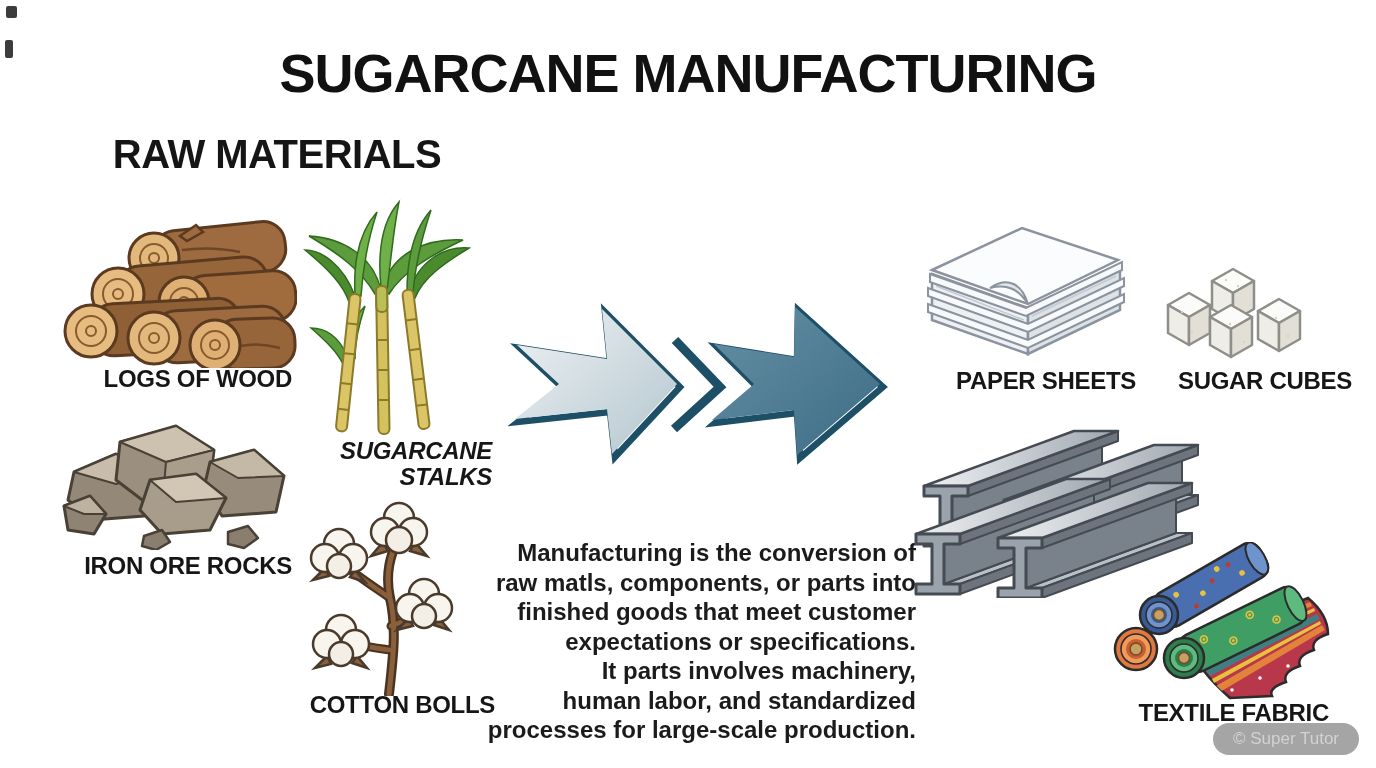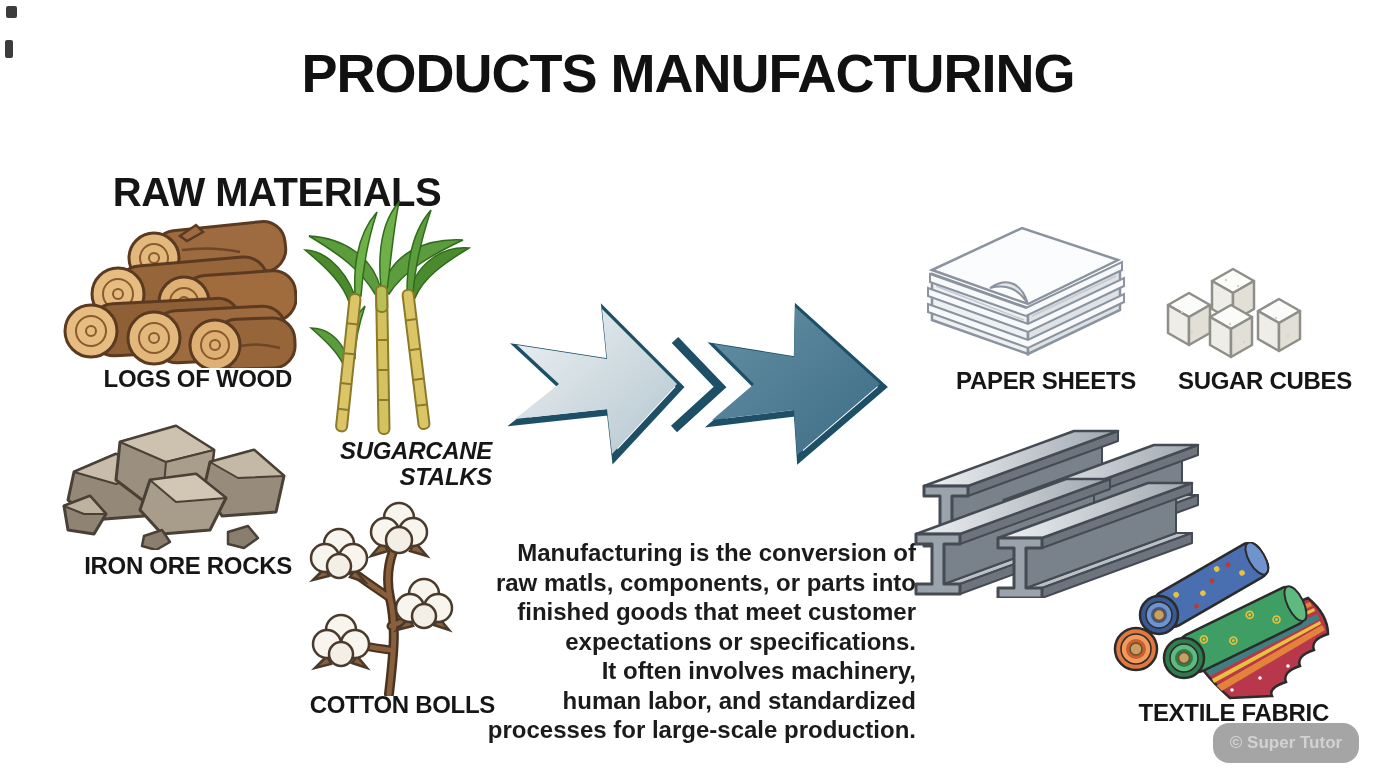--- a/index.html
+++ b/index.html
@@ -1,43 +1,43 @@
 <!DOCTYPE html>
 <html><head>
 <meta charset="utf-8">
 <style>
   html,body{margin:0;padding:0;background:#fff;}
   .canvas{position:relative;width:1376px;height:768px;background:#ffffff;overflow:hidden;
           font-family:"Liberation Sans",sans-serif;color:#141414;}
   .abs{position:absolute;}
   .title{top:42px;left:0;width:1376px;text-align:center;font-size:54px;font-weight:900;
          letter-spacing:-1px;color:#111;}
-  .colhead{top:132px;font-size:40px;font-weight:900;letter-spacing:-0.5px;text-align:center;color:#151515;margin-top:38px;}
+  .colhead{top:132px;font-size:40px;font-weight:900;letter-spacing:-0.5px;text-align:center;color:#151515;}
   .colhead.left{left:57px;width:440px;}
   .colhead.right{left:882px;width:440px;}
   .itemlabel{font-size:24px;font-weight:700;letter-spacing:-0.3px;text-align:right;color:#161616;line-height:26px;}
   .definition{top:514px;left:456px;width:460px;text-align:right;font-size:24px;line-height:29.5px;
               font-weight:700;color:#1b1b1b;}
   .definition .lead{font-weight:900;}
   .definition .line{display:block;}
-  .watermark{top:723px;left:1213px;width:146px;height:40px;background:rgba(140,140,140,0.78);
+  .watermark{top:723px;left:1213px;width:146px;height:32px;background:rgba(140,140,140,0.78);
              border-radius:16px;display:flex;align-items:center;justify-content:center;
-             font-size:17px;font-weight:700;color:#d2d2d2;}
+             font-size:17px;font-weight:400;color:#d2d2d2;}
   .artifact{background:#3c3c3c;border-radius:2px;}
   svg{display:block;}
 </style>
 </head>
 <body>
 
 <div class="canvas">
 
   <div class="abs artifact" style="left:6px;top:6px;width:11px;height:12px;"></div>
   <div class="abs artifact" style="left:5px;top:40px;width:8px;height:18px;"></div>
 
-  <div class="abs title">PRODUCTS MANUFACTURING</div>
+  <div class="abs title">SUGARCANE MANUFACTURING</div>
   <div class="abs colhead left">RAW MATERIALS</div>
 
   <svg class="abs" style="left:62px;top:218px;" width="235" height="150" viewBox="0 0 235 150">
 
     <g transform="rotate(-6 92 40)">
         <rect x="92" y="15" width="132" height="50" rx="22" fill="#9e6b40" stroke="#5b3a20" stroke-width="3"></rect>
       </g>
     <path d="M118,18 l16,-11 l7,7 l-16,9 z" fill="#9e6b40" stroke="#5b3a20" stroke-width="2.5"></path>
     <path d="M120,32 q30,-4 58,2" stroke="#6f4526" stroke-width="2.5" fill="none"></path>
     <circle cx="92" cy="40" r="25" fill="#e3b87c" stroke="#5b3a20" stroke-width="3"></circle>
@@ -201,21 +201,21 @@
       <polygon points="209,44 289,57 290,7 375,84 292,155 289,110 207,120 249,84" fill="#ffffff" stroke="#1d4f66" stroke-width="6.5" stroke-linejoin="miter"></polygon>
       <polygon points="209,44 289,57 290,7 375,84 292,155 289,110 207,120 249,84" transform="translate(-3,-3)" fill="url(#agR)"></polygon>
     </g>
   </svg>
 
   <p class="abs definition">
     <span class="line"><span class="lead">Manufacturing</span><span> is the conversion of</span></span>
     <span class="line">raw matls, components, or parts into</span>
     <span class="line">finished goods that meet customer</span>
     <span class="line">expectations or specifications.</span>
-    <span class="line">It often involves machinery,</span>
+    <span class="line">It parts involves machinery,</span>
     <span class="line">human labor, and standardized</span>
     <span class="line">processes for large-scale production.</span>
   </p>
 
   <svg class="abs" style="left:922px;top:212px;" width="205" height="148" viewBox="0 0 205 148">
     <polygon points="10,62 106,96 106,142 10,108" fill="#eef1f3" stroke="#8a939e" stroke-width="2.5"></polygon>
     <polygon points="106,96 198,52 198,98 106,142" fill="#dde2e6" stroke="#8a939e" stroke-width="2.5"></polygon>
     <g stroke="#c3cad1" stroke-width="1.5">
       <line x1="14" y1="74" x2="102" y2="108"></line>
         <line x1="14" y1="85" x2="102" y2="119"></line>

